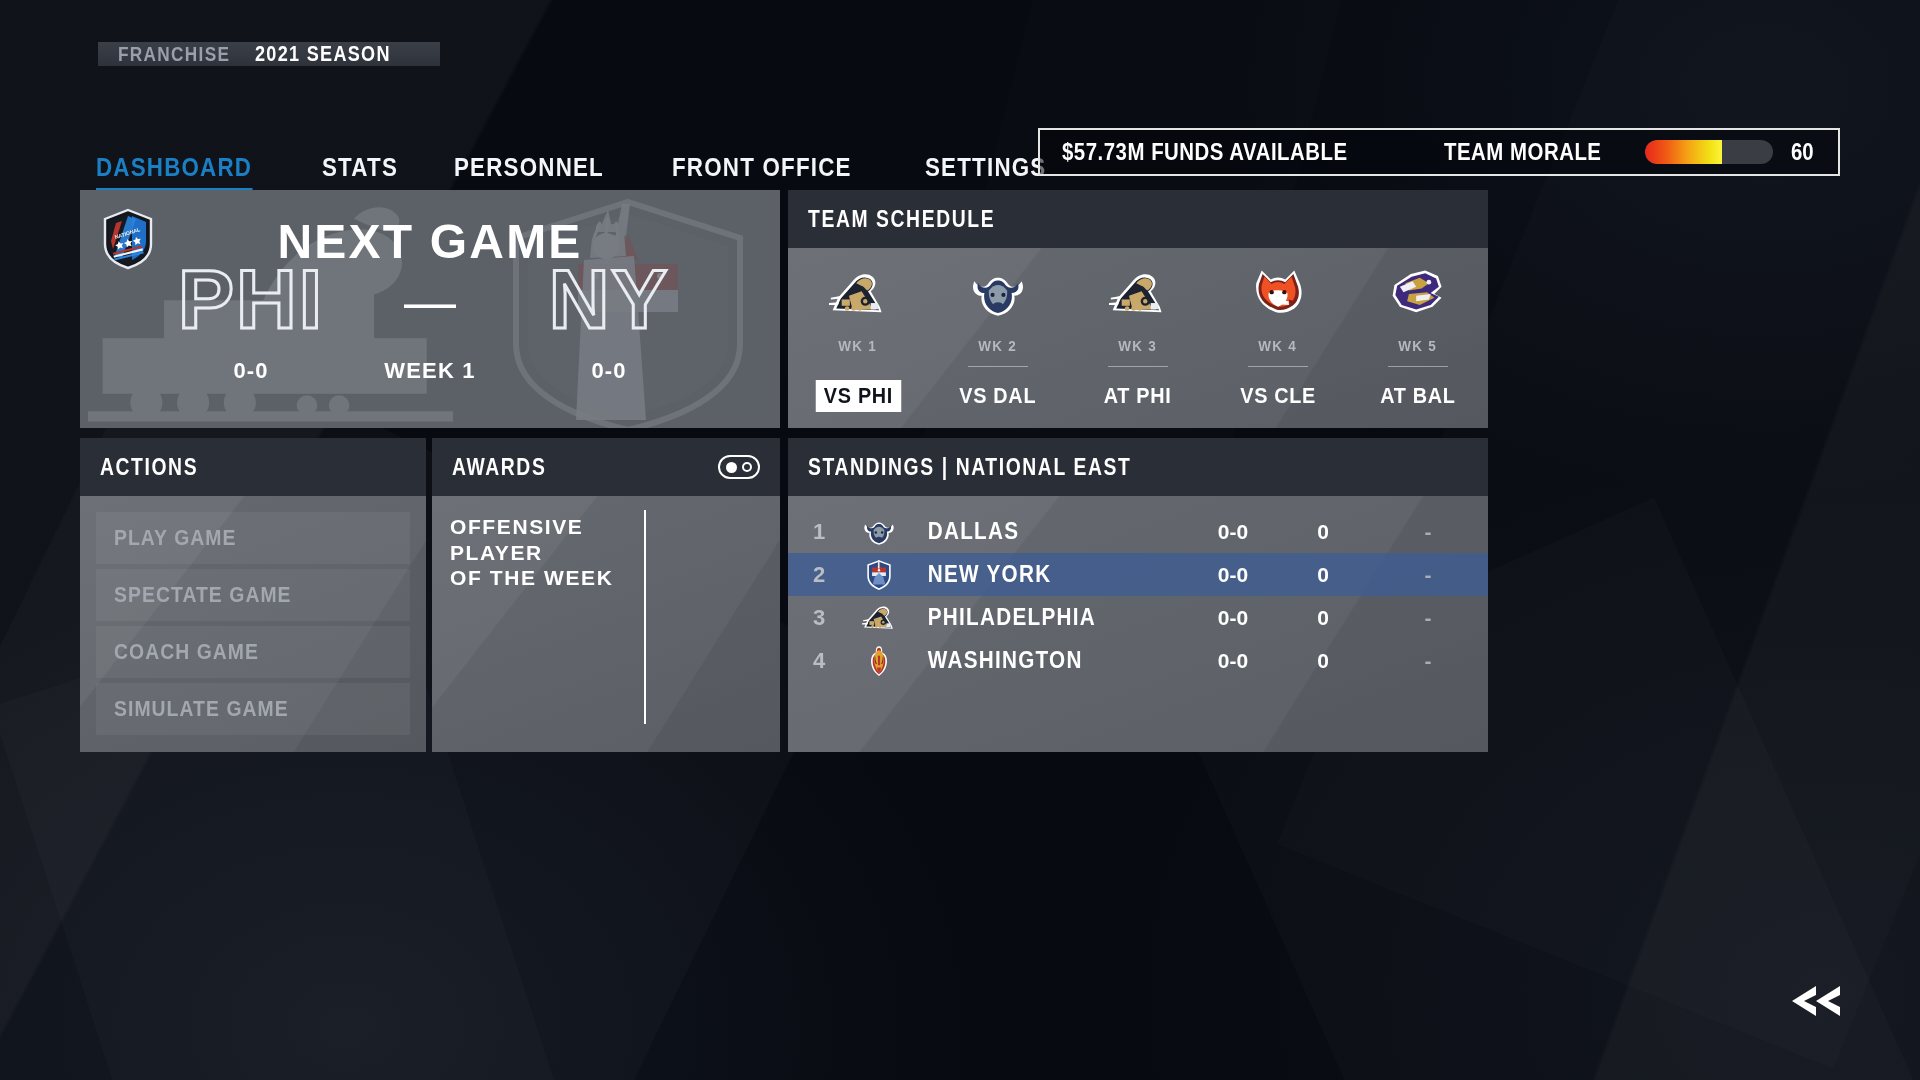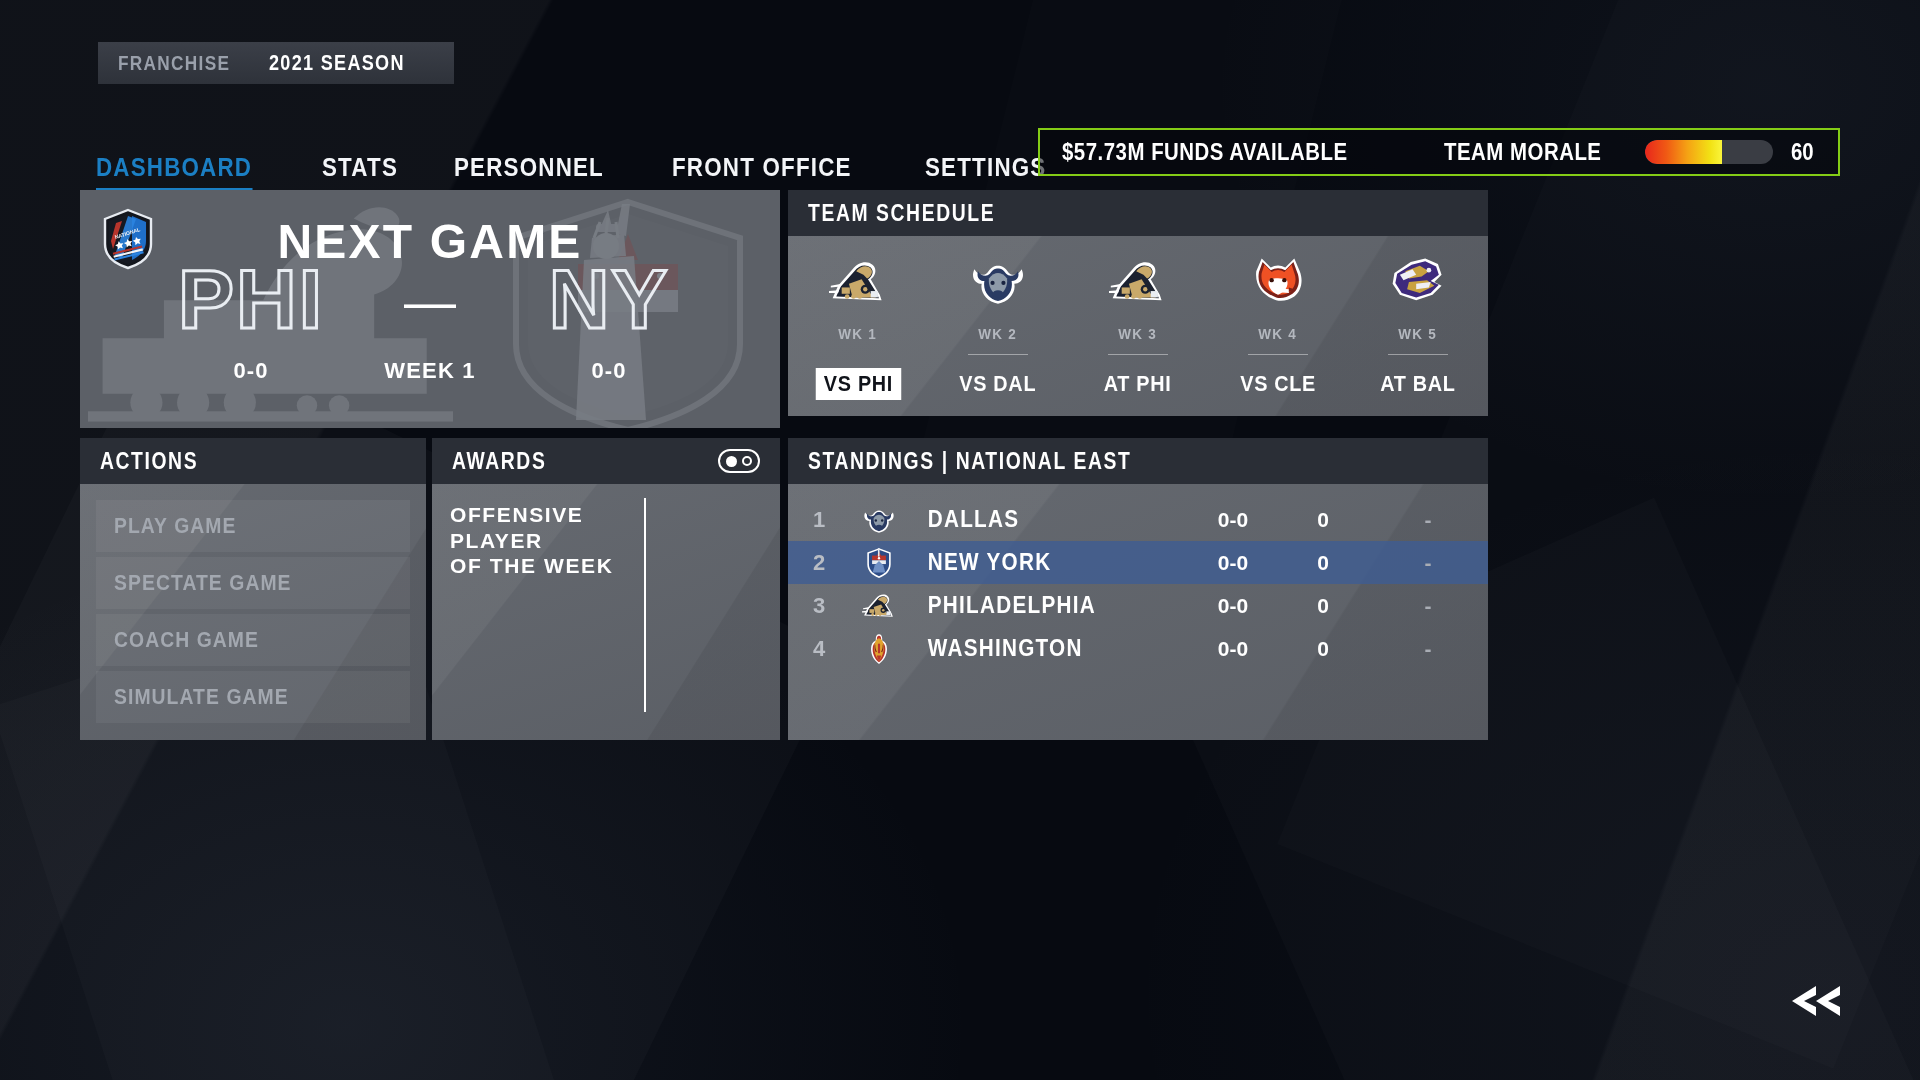--- a/index.html
+++ b/index.html
@@ -24,52 +24,52 @@
   .shard { position:absolute; background:rgba(255,255,255,0.022); }
   .s1 { width:760px; height:1100px; left:-120px; top:430px; transform:rotate(26deg); }
   .s2 { width:420px; height:900px; left:120px; top:620px; transform:rotate(-18deg); background:rgba(255,255,255,0.018); }
   .s3 { width:600px; height:1200px; right:-160px; top:-200px; transform:rotate(22deg); background:rgba(255,255,255,0.015); }
   .s4 { width:520px; height:1000px; right:40px; top:560px; transform:rotate(-24deg); background:rgba(255,255,255,0.02); }
   .s5 { width:300px; height:700px; left:980px; top:-120px; transform:rotate(14deg); background:rgba(255,255,255,0.012); }
 
   
   .season-badge {
     position:absolute; left:98px; top:42px;
-    height:42px; padding:0 20px;
-    display:flex; align-items:center; gap:14px;
+    height:24px; padding:0 20px;
+    display:flex; align-items:center; 
     background:linear-gradient(180deg,#3b3f48,#2e323a);
     letter-spacing:1.6px;
   }
   .season-badge .lbl { color:#9aa0ab; font-size:21px; font-weight:bold; font-stretch:condensed; transform:scaleX(0.82); transform-origin:left center; }
   .season-badge .val { color:#ffffff; font-size:22px; font-weight:bold; font-stretch:condensed; transform:scaleX(0.82); transform-origin:left center; }
 
   
   .nav { position:absolute; left:96px; top:152px; display:flex; align-items:flex-end; gap:44px; }
   .nav-item { position:relative; color:#f3f5f8; font-size:26px; font-weight:bold; letter-spacing:1.4px; cursor:pointer; padding-bottom:10px; transform:scaleX(0.86); transform-origin:left bottom; }
   .nav-item.active { color:#1b7fc4; }
   .nav-item.active::after { content:""; position:absolute; left:0; right:0; bottom:0; height:5px; background:#1b7fc4; }
 
   
   .status-bar {
     position:absolute; right:80px; top:128px;
     height:48px; padding:0 22px;
-    border:2px solid #84cc16;
+    border:2px solid #e5e5e5;
     display:flex; align-items:center; gap:46px;
     background:rgba(4,6,11,0.55);
   }
   .funds { color:#fff; font-size:24px; font-weight:bold; letter-spacing:0.6px; transform:scaleX(0.85); transform-origin:left center; white-space:nowrap; }
   .morale-wrap { display:flex; align-items:center; gap:16px; }
   .morale-label { color:#fff; font-size:24px; font-weight:bold; letter-spacing:0.6px; transform:scaleX(0.85); transform-origin:left center; white-space:nowrap; }
   .morale-track { width:128px; height:24px; border-radius:12px; background:#3a3d44; overflow:hidden; position:relative; }
   .morale-fill { height:100%; border-radius:12px 0 0 12px; background:linear-gradient(90deg,#e8261c 0%,#f05a14 28%,#f5a214 55%,#f2e215 85%,#faf53c 100%); }
   .morale-val { color:#fff; font-size:24px; font-weight:bold; transform:scaleX(0.85); }
 
   
   .panel { position:absolute; }
-  .panel-head { height:46px; background:#2a2e36; display:flex; align-items:center; justify-content:space-between; padding:0 20px; }
+  .panel-head { height:58px; background:#2a2e36; display:flex; align-items:center; justify-content:space-between; padding:0 20px; }
   .panel-title { color:#ffffff; font-size:23px; font-weight:bold; letter-spacing:1.9px; transform:scaleX(0.84); transform-origin:left center; white-space:nowrap; }
   .panel-body { background:#60646b; position:relative; overflow:hidden; }
   .panel-body::before {
     content:""; position:absolute; inset:0;
     background:
       linear-gradient(128deg, rgba(255,255,255,0.05) 0%, rgba(255,255,255,0.05) 30%, rgba(0,0,0,0) 30.3%),
       linear-gradient(-58deg, rgba(0,0,0,0.07) 0%, rgba(0,0,0,0.07) 26%, rgba(0,0,0,0) 26.3%),
       linear-gradient(160deg, rgba(255,255,255,0.03), rgba(0,0,0,0.05));
     pointer-events:none;
   }

